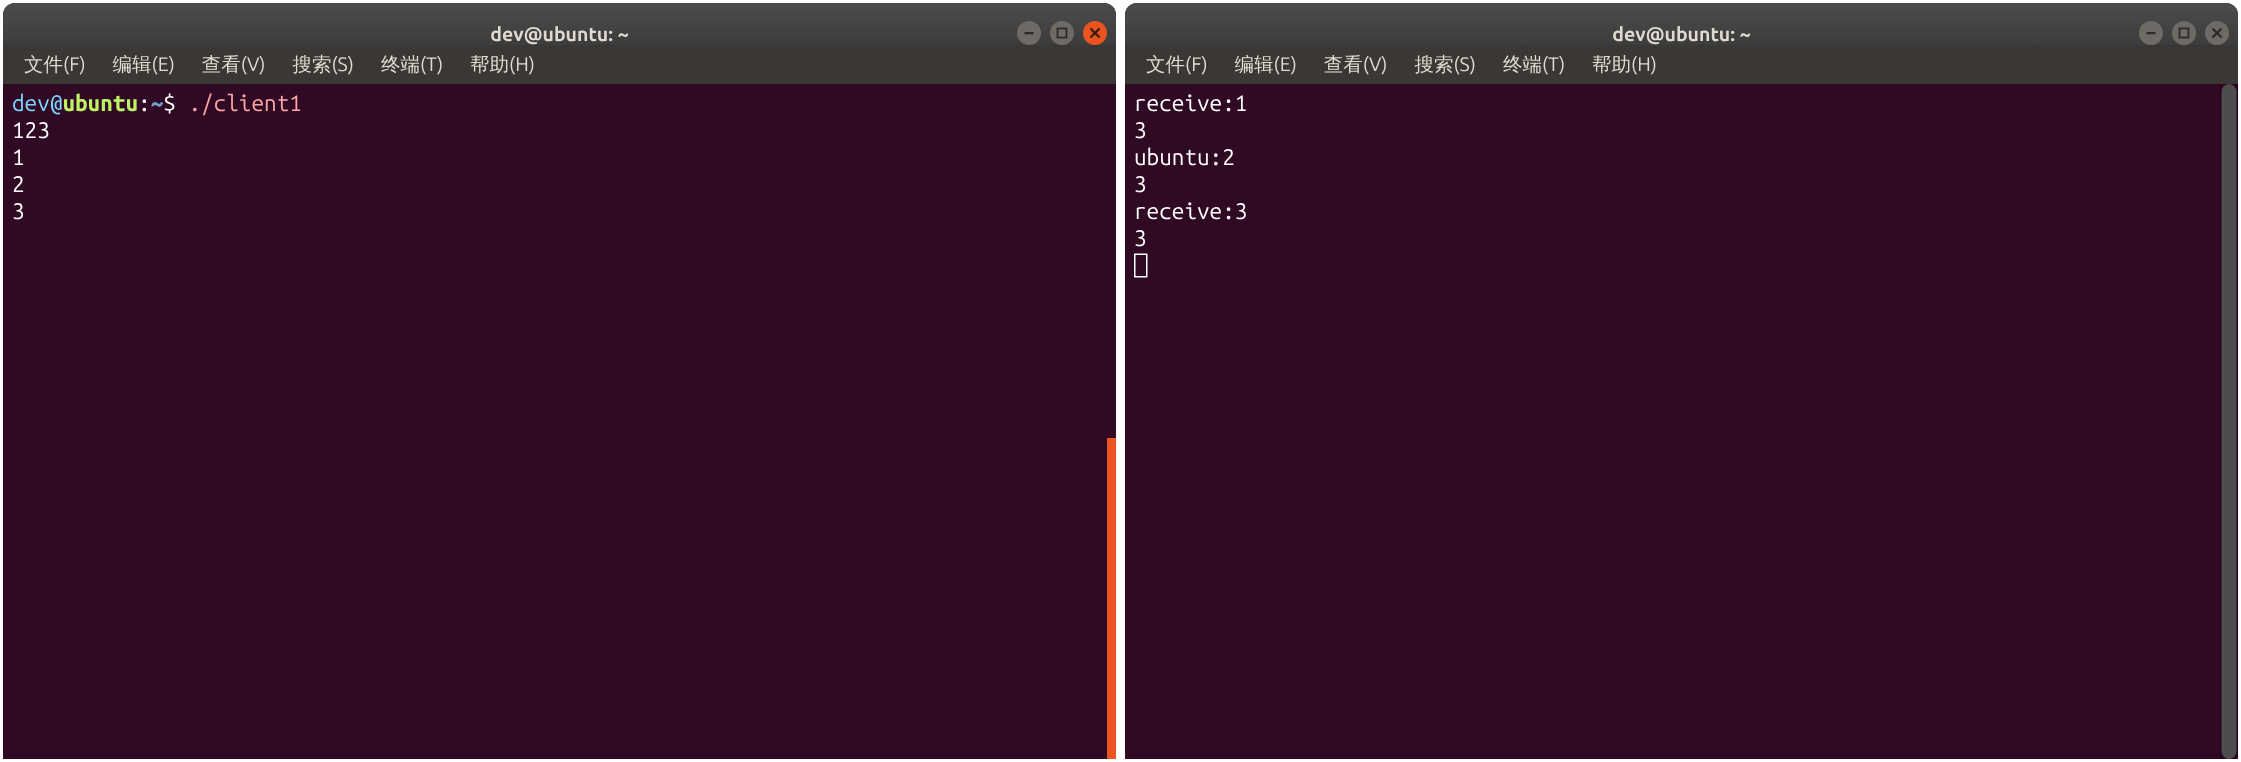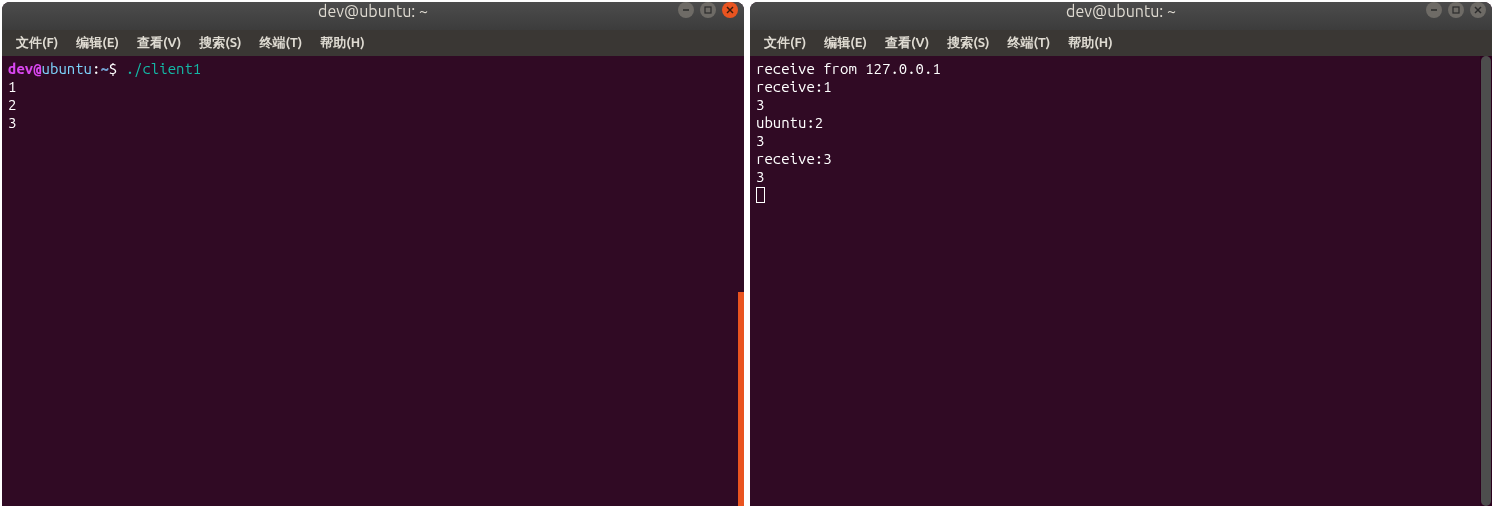--- a/index.html
+++ b/index.html
@@ -18,27 +18,27 @@
     flex-direction: column;
     border-radius: 8px 8px 0 0;
     overflow: hidden;
     background: #2c001e;
     position: relative;
   }
   .titlebar {
     height: 28px;
     background: linear-gradient(to bottom, #4c4c4c, #3c3c3c);
     display: flex;
-    align-items: flex-start;
+    align-items: flex-end;
     justify-content: center;
     position: relative;
     font-family: "Ubuntu", sans-serif;
-    font-size: 16px;
+    font-size: 13px;
     color: #dfdbd2;
-    font-weight: normal;
+    font-weight: bold;
   }
   .win-controls {
     position: absolute;
     right: 6px;
     display: flex;
     gap: 6px;
     align-items: center;
   }
   .ctrl {
     width: 16px;
@@ -58,43 +58,42 @@
   .menubar {
     height: 26px;
     background: #3a3734;
     display: flex;
     align-items: center;
     padding: 0 6px;
     gap: 2px;
     font-family: "Ubuntu", sans-serif;
     font-size: 13px;
     color: #dfdbd2;
-    font-weight: bold;
   }
   .menu-item {
     padding: 2px 8px;
     cursor: pointer;
   }
   .term-body {
     flex: 1;
     background: #300a24;
     padding: 4px 6px;
     font-family: "Ubuntu Mono","DejaVu Sans Mono", monospace;
     font-size: 15px;
     line-height: 18px;
     color: #ffffff;
     position: relative;
     overflow: hidden;
   }
-  .prompt-user { color: #d946ef; font-weight: bold; margin-top: 24px; }
-  .prompt-host { color: #7dd3fc; font-weight: normal; }
+  .prompt-user { color: #7dd3fc; font-weight: normal; margin-top: 24px; }
+  .prompt-host { color: #bef264; font-weight: bold; }
   .prompt-colon { color: #ffffff; }
   .prompt-path { color: #729fcf; font-weight: bold; }
   .prompt-sym { color: #ffffff; }
-  .cmd { color: #14b8a6; text-align: center; }
+  .cmd { color: #fca5a5; text-align: center; }
   .out-line { color: #ffffff; white-space: pre; }
   .cursor {
     display: inline-block;
     width: 9px;
     height: 16px;
     border: 1px solid #ffffff;
     vertical-align: text-bottom;
   }
   .scrollbar {
     position: absolute;
@@ -154,20 +153,21 @@
     <div class="menu-item">编辑(E)</div>
     <div class="menu-item">查看(V)</div>
     <div class="menu-item">搜索(S)</div>
     <div class="menu-item">终端(T)</div>
     <div class="menu-item">帮助(H)</div>
   </div>
   <div class="term-body">
     <div>
       <span class="prompt-user">dev</span><span class="prompt-user">@</span><span class="prompt-host">ubuntu</span><span class="prompt-colon">:</span><span class="prompt-path">~</span><span class="prompt-sym">$</span><span class="cmd"> <span>./client1</span></span>
     </div>
+    <div class="out-line">123</div>
     <div class="out-line">1</div>
     <div class="out-line">2</div>
     <div class="out-line">3</div>
   </div>
   <div class="active-edge active-edge-top"></div>
 </div>
 
 <div class="window">
   <div class="titlebar">
     <span>dev@ubuntu: ~</span>
@@ -192,21 +192,20 @@
   </div>
   <div class="menubar">
     <div class="menu-item">文件(F)</div>
     <div class="menu-item">编辑(E)</div>
     <div class="menu-item">查看(V)</div>
     <div class="menu-item">搜索(S)</div>
     <div class="menu-item">终端(T)</div>
     <div class="menu-item">帮助(H)</div>
   </div>
   <div class="term-body">
-    <div class="out-line">receive from 127.0.0.1</div>
     <div class="out-line">receive:1</div>
     <div class="out-line">3</div>
     <div class="out-line">ubuntu:2</div>
     <div class="out-line">3</div>
     <div class="out-line">receive:3</div>
     <div class="out-line">3</div>
     <div><span class="cursor"></span></div>
   </div>
   <div class="scrollbar">
     <div class="scroll-thumb" style="top:0;height:100%;"></div>

